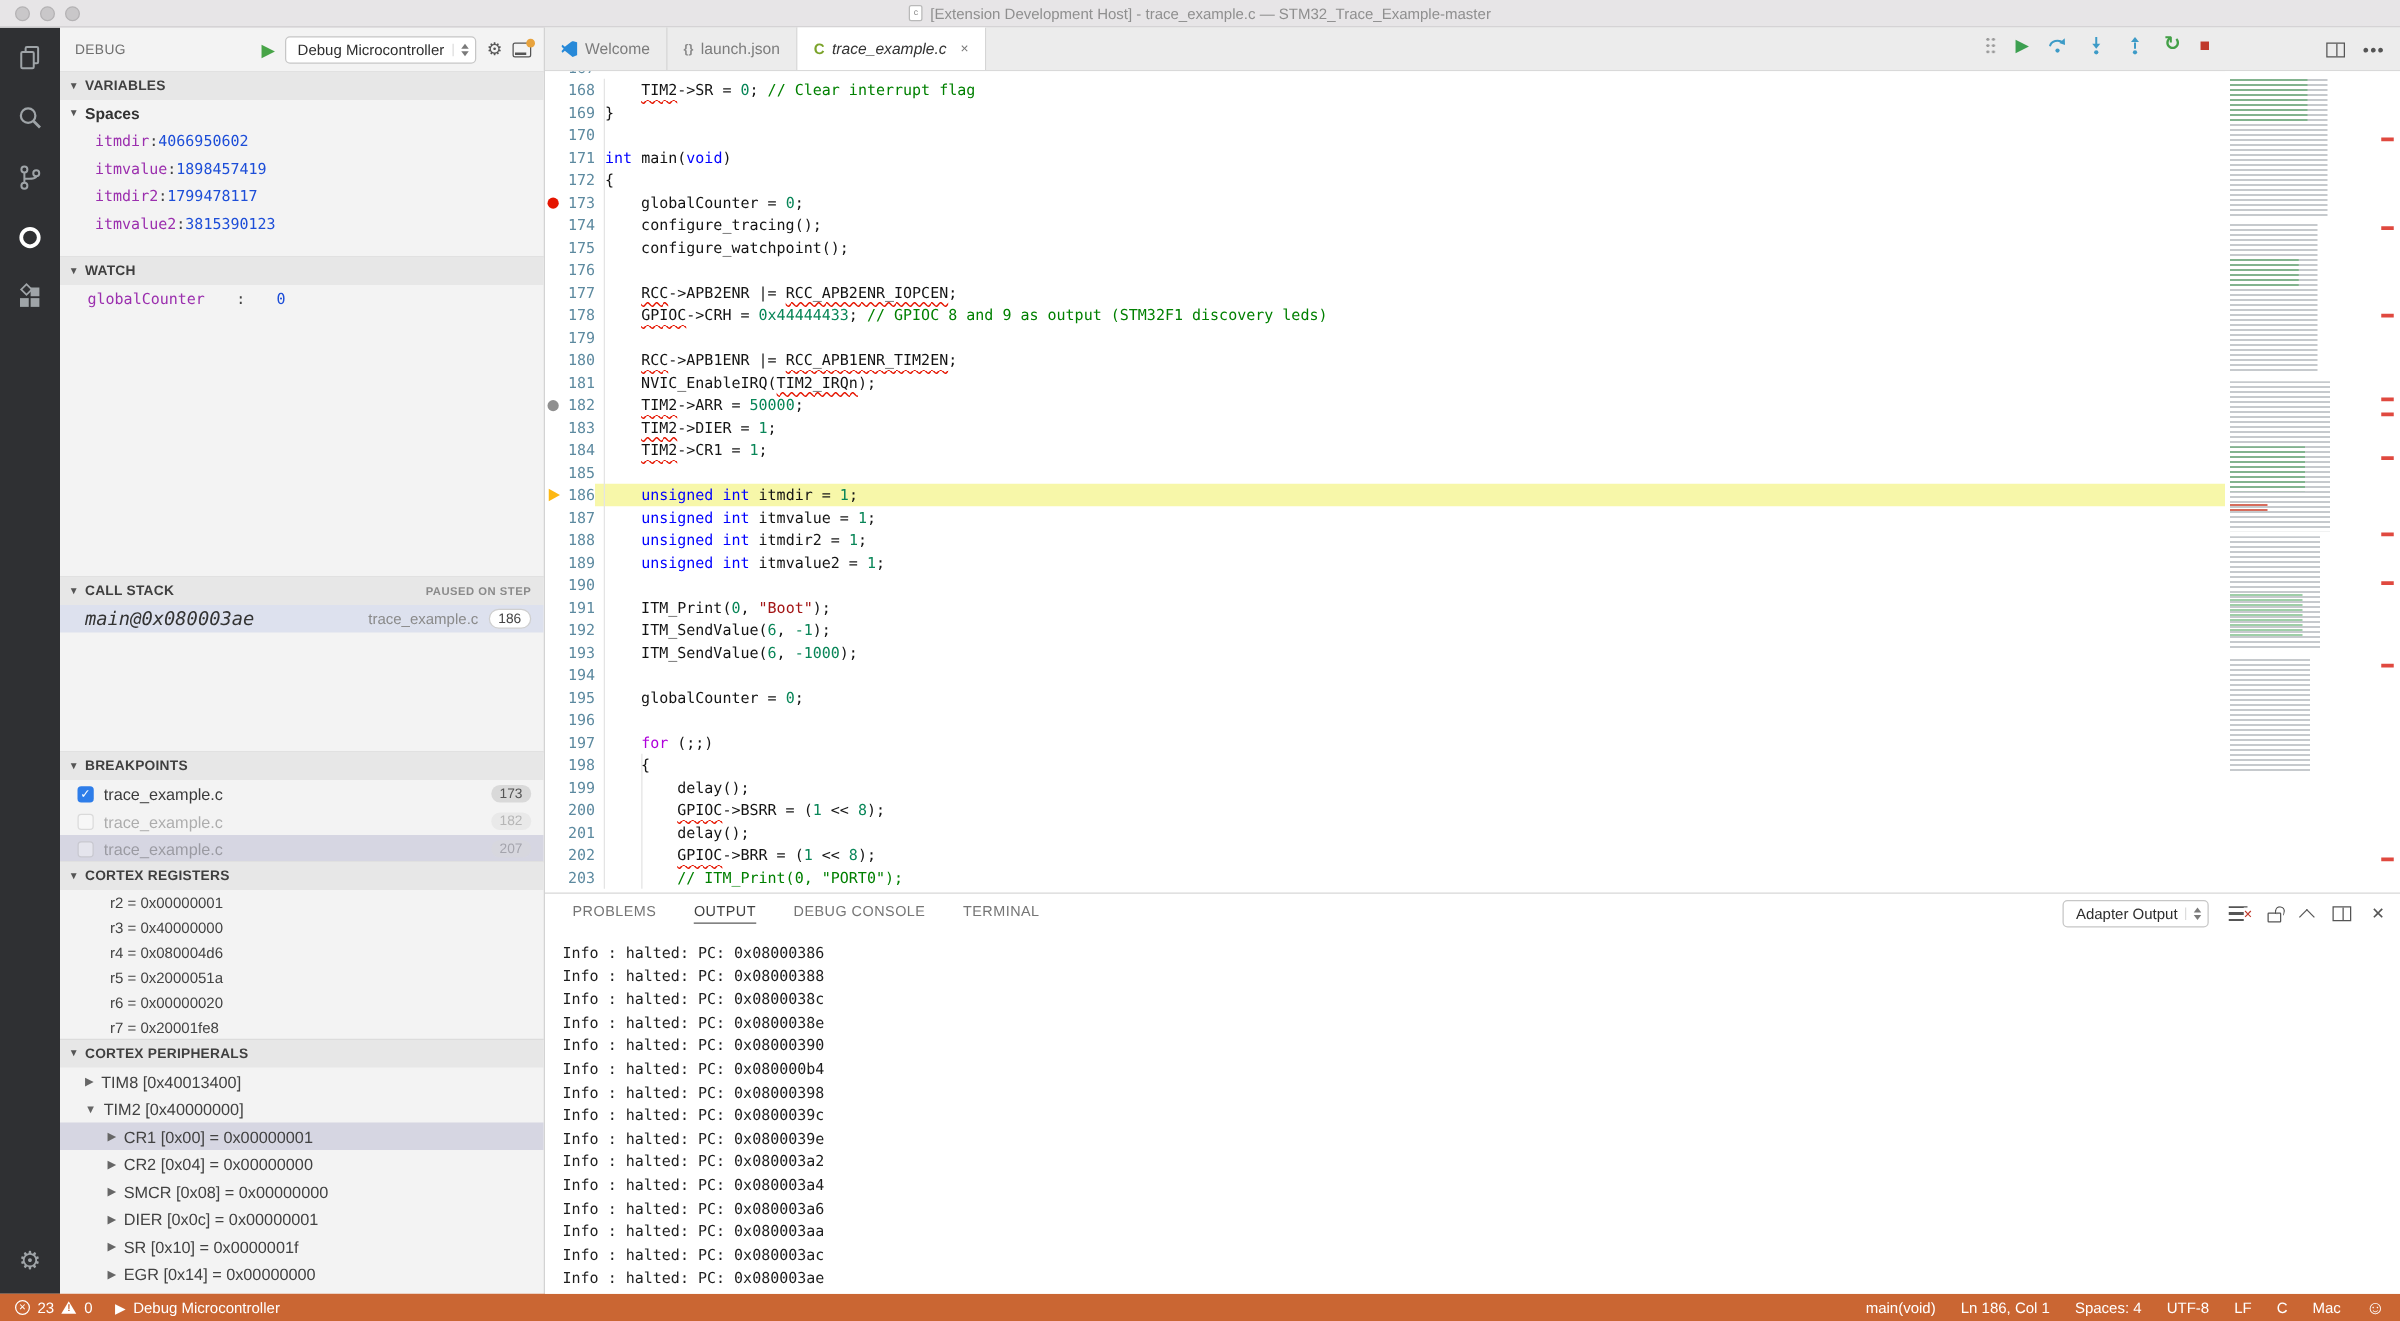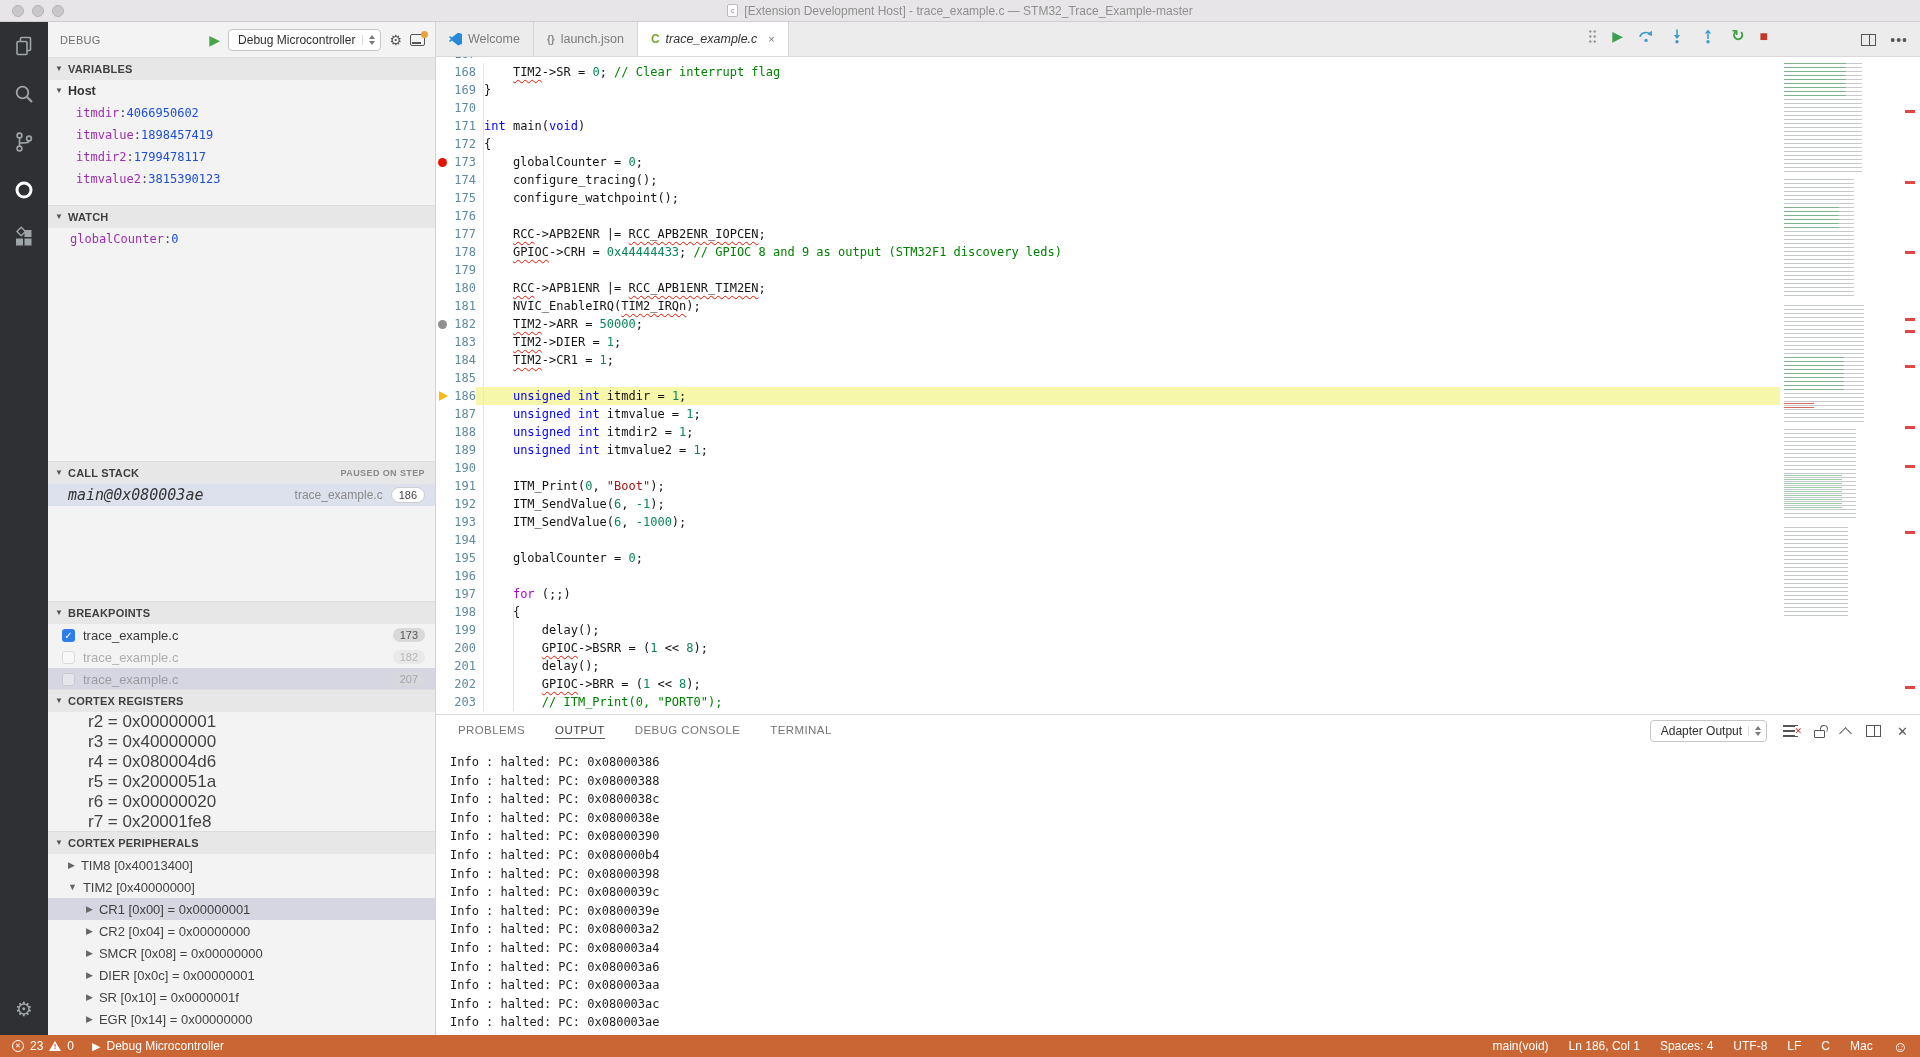--- a/index.html
+++ b/index.html
@@ -45,38 +45,38 @@
   .sec-vars { flex:0 0 148px; }  .sec-watch { flex:0 0 256px; }
   .sec-stack { flex:0 0 140px; } .sec-bp { flex:0 0 88px; }
   .sec-regs { flex:0 0 142px; }  .sec-periph { flex:1; }
 
   .tree-row { height:22px; display:flex; align-items:center; font-size:13px; color:#424242; }
   .scope-row { padding-left:20px; font-weight:bold; font-size:12.5px; color:#333; position:relative; }
   .scope-row .twisty { position:absolute; left:7px; top:6px; font-size:8px; color:#555; }
   .var-row { padding-left:28px; font-family:"DejaVu Sans Mono",monospace; font-size:12px; }
   .var-name { color:#9b2fae; }
   .var-value { color:#1d4ed8; }
-  .watch-row { padding-left:22px; font-family:"DejaVu Sans Mono",monospace; font-size:12px; }
+  .watch-row { padding-left:22px; font-family:"DejaVu Sans Mono",monospace; font-size:12px;gap:25px; }
 
   .paused-badge { position:absolute; right:10px; font-size:9px; color:#8a8a8a; letter-spacing:.4px; }
   .frame-row { height:22px; background:#dde1ee; display:flex; align-items:center; padding:0 10px 0 20px; }
   .frame-name { font-family:"DejaVu Sans Mono",monospace; font-style:italic; font-size:15px; color:#333; margin-right:auto; }
   .frame-file { font-size:12px; color:#8a8a8a; margin-right:8px; }
   .badge-white { background:#fff; border:1px solid #cfcfcf; border-radius:8px; font-size:11px; color:#444; padding:1px 7px; }
 
   .bp-row { height:22px; display:flex; align-items:center; padding:0 10px 0 14px; }
   .bp-row.selected { background:#d6d6e2; }
   .bp-fade { opacity:.38; display:flex; align-items:center; flex:1; }
   .checkbox { width:13px; height:13px; border-radius:3px; margin-right:8px; flex:0 0 13px; }
   .checkbox.on { background:#2e7de9; color:#fff; font-size:10px; line-height:13px; text-align:center; }
   .checkbox.off { background:#fff; border:1px solid #b3b3b3; }
   .bp-label { font-size:13px; color:#3b3b3b; margin-right:auto; }
   .badge-grey { background:#d9d9d9; border-radius:8px; font-size:11px; color:#555; padding:1px 7px; }
 
-  .reg-row { height:20px; padding-left:40px; font-size:17px; }
+  .reg-row { height:20px; padding-left:40px; font-size:12px; }
   .periph-row { position:relative; }
   .periph-row.selected { background:#d6d6e2; }
   .periph-row .twisty { font-size:9px; color:#666; margin-right:6px; }
   .pl0 { padding-left:20px; } .pl1 { padding-left:38px; }
 
   
   .editor-col { flex:1; display:flex; flex-direction:column; min-width:0; }
   .tabbar { flex:0 0 35px; background:#ececec; border-bottom:1px solid #d9d9d9; display:flex; position:relative; }
   .tab { display:flex; align-items:center; gap:6px; padding:0 13px; border-right:1px solid #d5d5d5; font-size:12.5px; color:#7c7c7c; }
   .tab.active { background:#fff; color:#333; }
@@ -216,21 +216,21 @@
           </span>
       </div>
 
       <div class="section sec-vars">
         <div class="section-header">
           <span class="twisty">▼</span>
           <span>VARIABLES</span>
         </div>
         <div class="tree-row scope-row">
           <span class="twisty">▼</span>
-          <span>Host</span>
+          <span>Spaces</span>
         </div>
         <div id="variables-rows">
             <div class="tree-row var-row">
               <span class="var-name">itmdir</span>
               <span>: </span>
               <span class="var-value">4066950602</span>
             </div>
             <div class="tree-row var-row">
               <span class="var-name">itmvalue</span>
               <span>: </span>

